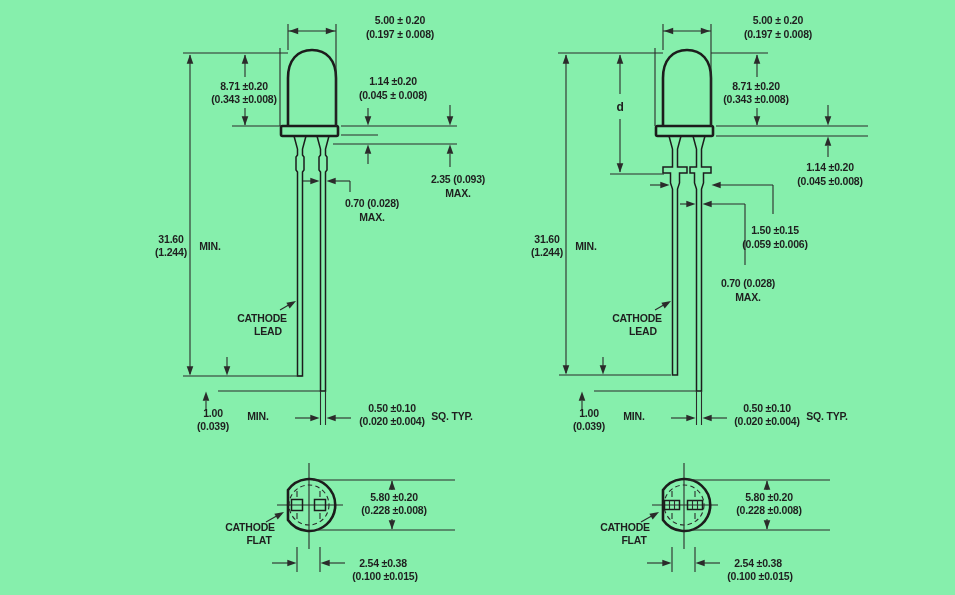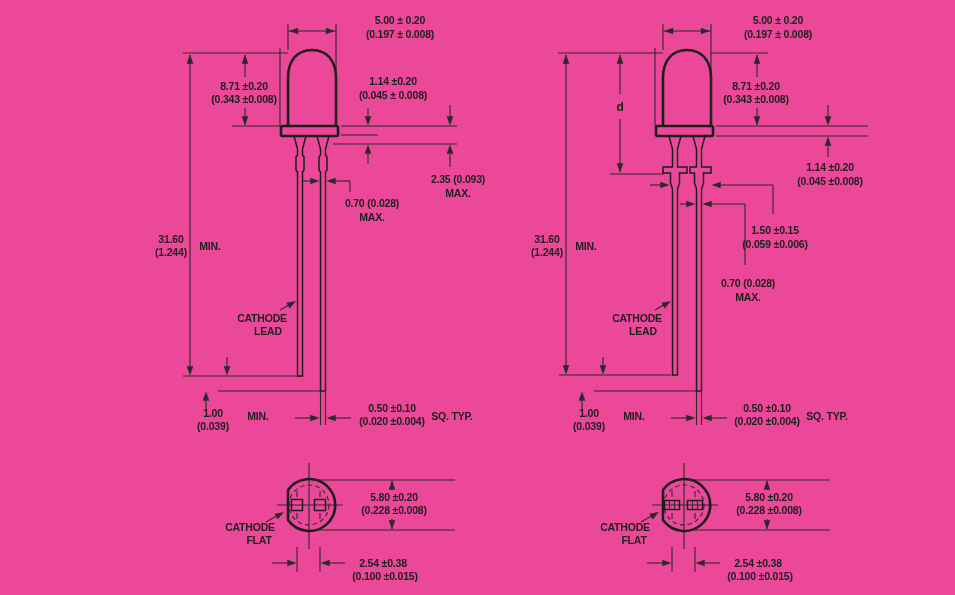--- a/index.html
+++ b/index.html
@@ -1,16 +1,16 @@
 <!DOCTYPE html>
 <html><head>
 <meta charset="utf-8">
 <style>
   html,body{margin:0;padding:0;background:#e9e9e9;}
-  .page{position:relative;width:955px;height:595px;background:#ec4899;overflow:hidden;
+  .page{position:relative;width:955px;height:595px;background:#86efac;overflow:hidden;
         font-family:"Liberation Sans",sans-serif;}
   svg{position:absolute;inset:0;}
   svg text{font:bold 10.5px "Liberation Sans",sans-serif;fill:#1f1f1f;text-anchor:middle;letter-spacing:-0.2px;}
   svg text.dlabel{font-size:12px;}
   .ln{stroke:#2b2b2b;stroke-width:1.1;fill:none;}
   .bold-ln{stroke:#1c1c1c;stroke-width:2.6;fill:none;stroke-linejoin:round;}
   .med-ln{stroke:#1c1c1c;stroke-width:1.5;fill:none;stroke-linejoin:miter;}
   .dash{stroke-dasharray:4.5,3.2;}
   .ah{fill:#2b2b2b;stroke:none;}
 </style>

